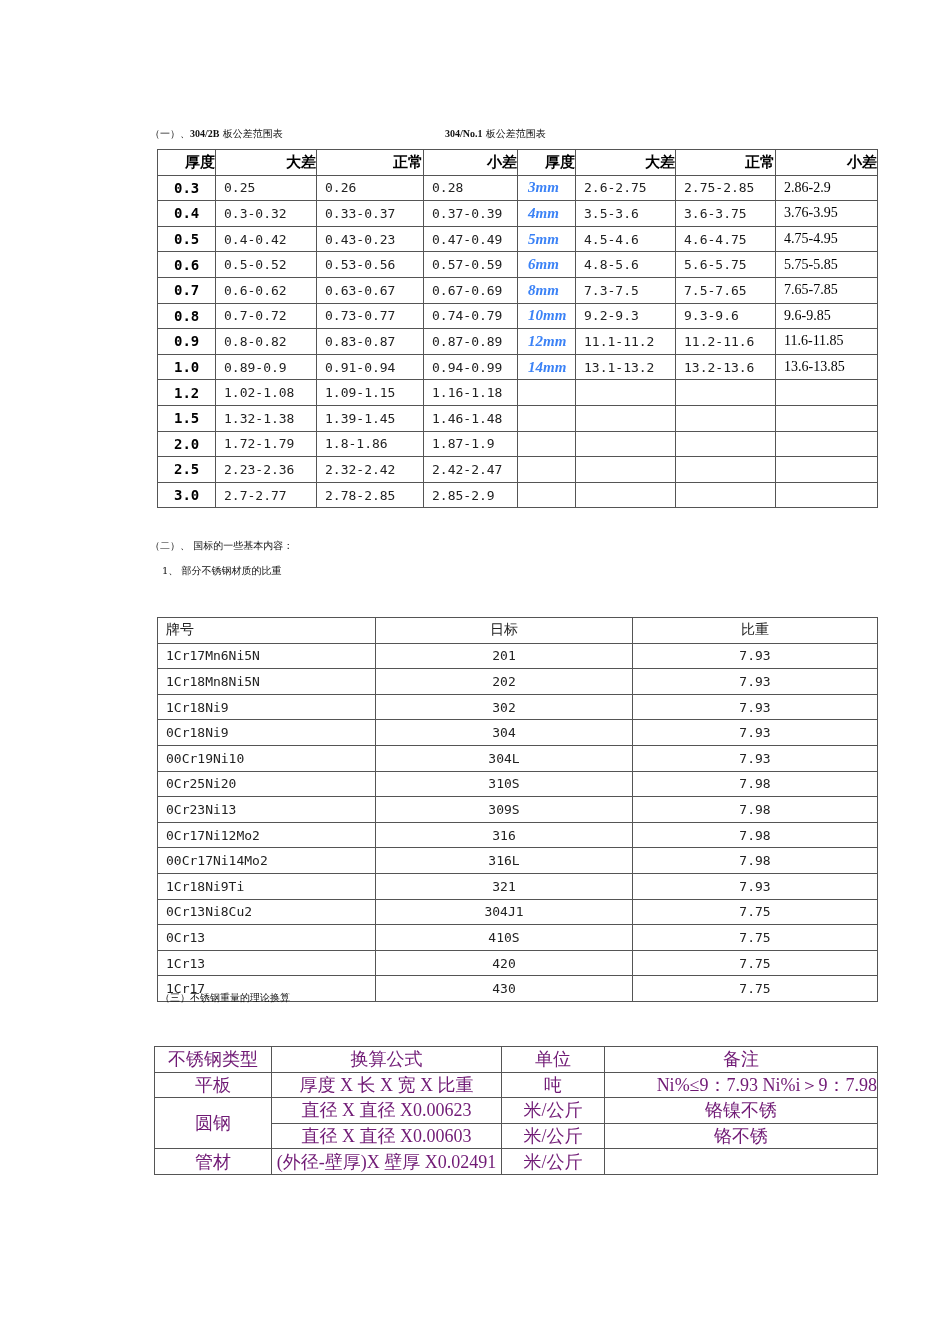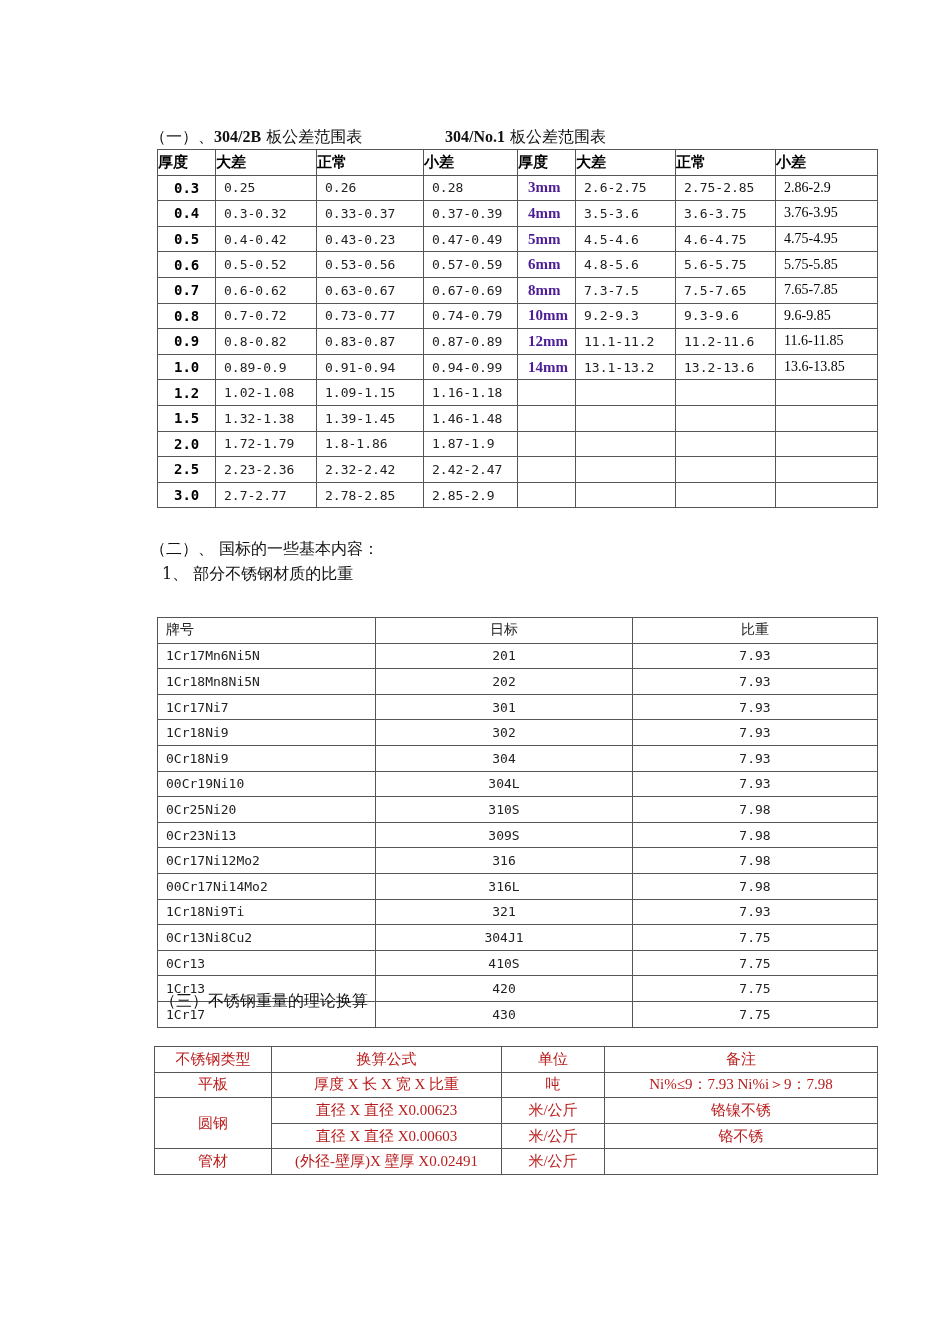--- a/index.html
+++ b/index.html
@@ -1,33 +1,33 @@
 <!DOCTYPE html>
 <html><head>
 <meta charset="utf-8">
 <style>
   html, body { margin:0; padding:0; background:#ffffff; }
   body { width:950px; height:1344px; position:relative; overflow:hidden;
          font-family:"DejaVu Serif", "Liberation Serif", serif; color:#111; }
   .abs { position:absolute; }
-  .caption { font-size:16px; white-space:nowrap; }
+  .caption { font-size:10px; white-space:nowrap; }
   .caption b { font-family:"Liberation Serif", serif; font-weight:bold; }
   table { border-collapse:collapse; position:absolute; table-layout:fixed; }
   td { border:1px solid #555; padding:0 0 0 8px; height:24.6px; font-size:13.5px;
        white-space:nowrap; overflow:hidden; vertical-align:middle; }
   .t1 td { font-family:"DejaVu Sans Mono", "Liberation Mono", monospace; font-size:13px; color:#222; }
-  .t1 .hd { font-family:"DejaVu Sans", sans-serif; font-weight:bold; font-size:15px; text-align:left; padding:0; color:#000; }
+  .t1 .hd { font-family:"DejaVu Sans", sans-serif; font-weight:bold; font-size:15px; text-align:right; padding:0; color:#000; }
   .t1 .th { font-family:"DejaVu Sans Mono", monospace; font-weight:bold; font-size:14px; color:#000; padding-left:16px; }
-  .t1 .mm { font-family:"Liberation Serif", serif; font-weight:bold; font-size:15px; color:#4c1d95; padding-left:10px; }
+  .t1 .mm { font-family:"Liberation Serif", serif; font-weight:bold; font-size:15px; color:#3b82f6; padding-left:10px;font-style:italic; }
   .t1 .lat { font-family:"Liberation Serif", serif; font-size:14px; color:#000; }
   .t2 td { font-family:"DejaVu Sans Mono", "Liberation Mono", monospace; font-size:13px; color:#222; }
   .t2 .c { text-align:center; padding:0; }
   .t2 .hdr { font-family:"DejaVu Sans", sans-serif; font-size:14px; }
-  .t3 td { font-family:"Liberation Serif", serif; font-size:15px; text-align:center; padding:0; color:#b91c1c; }
-  .t3 .l { text-align:center; }
+  .t3 td { font-family:"Liberation Serif", serif; font-size:18px; text-align:center; padding:0; color:#701a75; }
+  .t3 .l { text-align:right; }
 </style>
 </head>
 <body>
 
 <div class="abs caption" style="left:150px;top:127px;">
   <span>（一）、</span><b>304/2B</b><span> 板公差范围表</span>
 </div>
 <div class="abs caption" style="left:445px;top:127px;">
   <b>304/No.1</b><span> 板公差范围表</span>
 </div>
@@ -206,25 +206,20 @@
         <td>1Cr17Mn6Ni5N</td>
         <td class="c">201</td>
         <td class="c">7.93</td>
       </tr>
       <tr>
         <td>1Cr18Mn8Ni5N</td>
         <td class="c">202</td>
         <td class="c">7.93</td>
       </tr>
       <tr>
-        <td>1Cr17Ni7</td>
-        <td class="c">301</td>
-        <td class="c">7.93</td>
-      </tr>
-      <tr>
         <td>1Cr18Ni9</td>
         <td class="c">302</td>
         <td class="c">7.93</td>
       </tr>
       <tr>
         <td>0Cr18Ni9</td>
         <td class="c">304</td>
         <td class="c">7.93</td>
       </tr>
       <tr>

